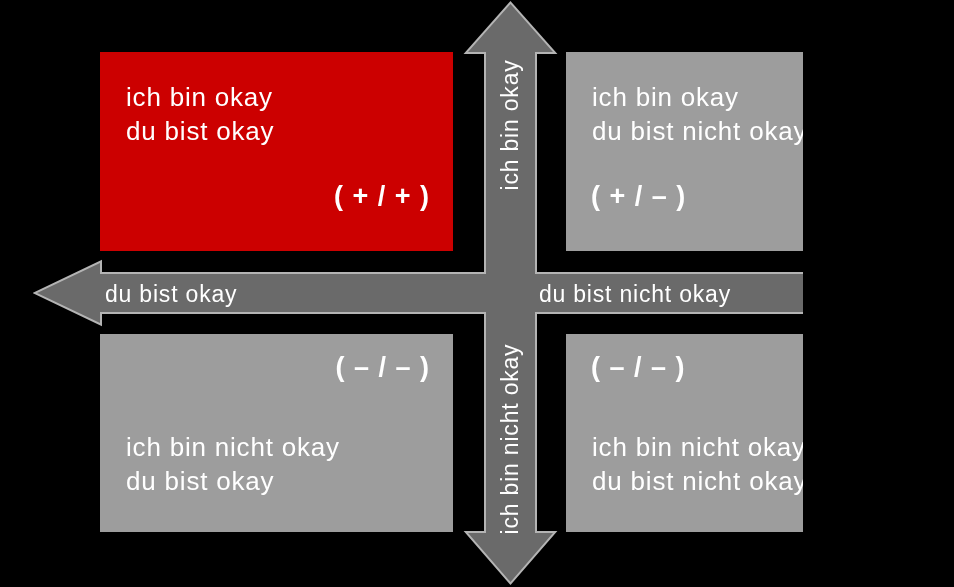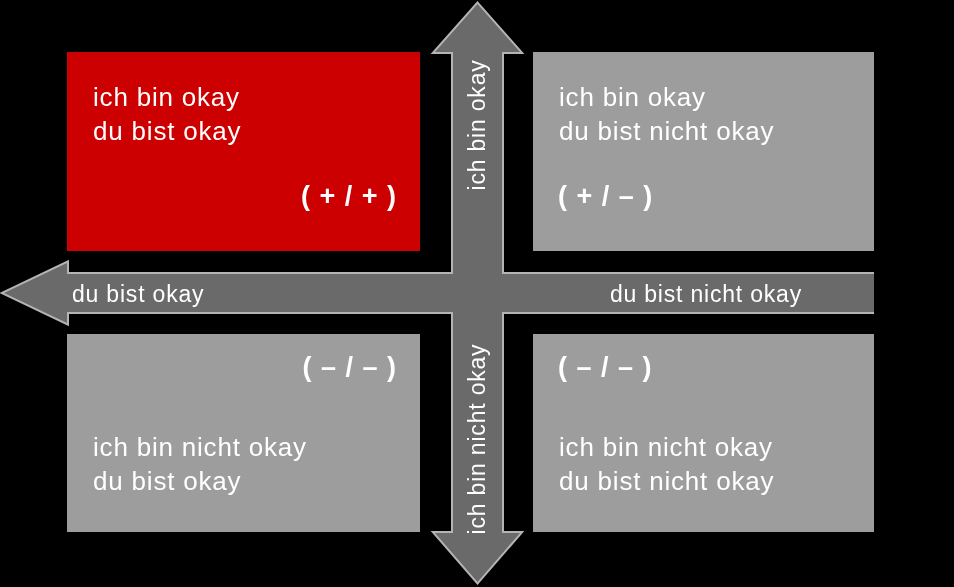--- a/index.html
+++ b/index.html
@@ -2,26 +2,27 @@
 <html style="--background: #000000; --red: #cc0000; --gray-box: #9d9d9d; --arrow-fill: #6a6a6a; --arrow-outline: #b4b4b4; --text: #ffffff;"><head>
 <meta charset="utf-8">
 <style>
   html, body {
     margin: 0;
     padding: 0;
     background: #000;
   }
   .canvas {
     position: relative;
-    width: 874px;
+    width: 770px;
     height: 587px;
     background: var(--background, #000);
     overflow: hidden;
     font-family: "Liberation Sans", sans-serif;
     color: var(--text, #fff);
+    margin-left: 33px;
   }
   .axes-svg {
     position: absolute;
     left: 0;
     top: 0;
     width: 954px;
     height: 587px;
   }
   .box {
     position: absolute;

